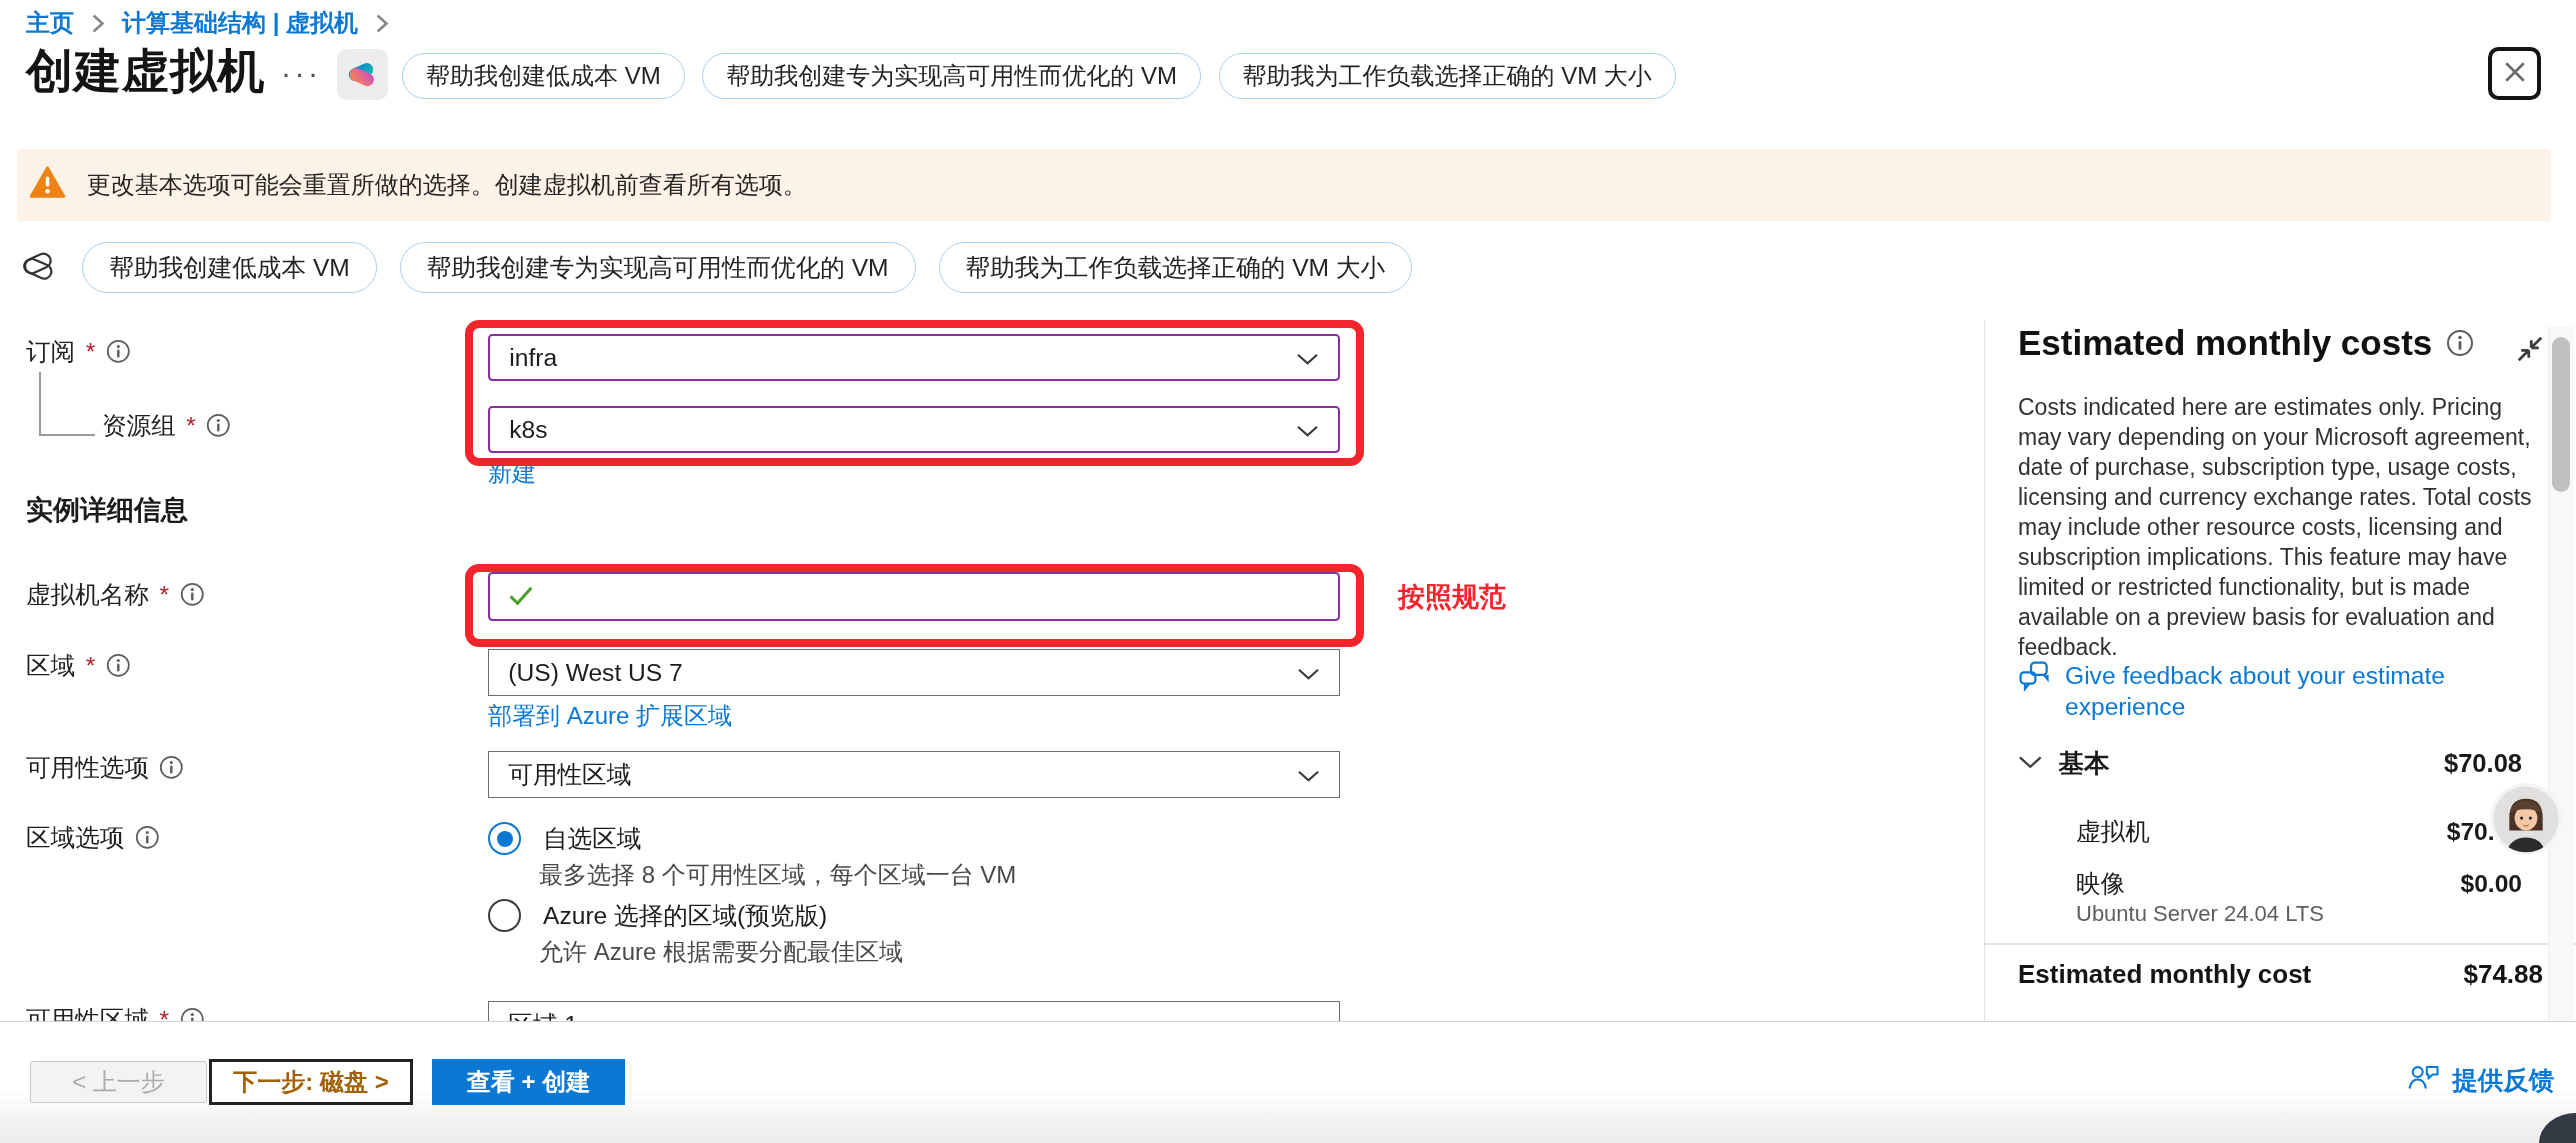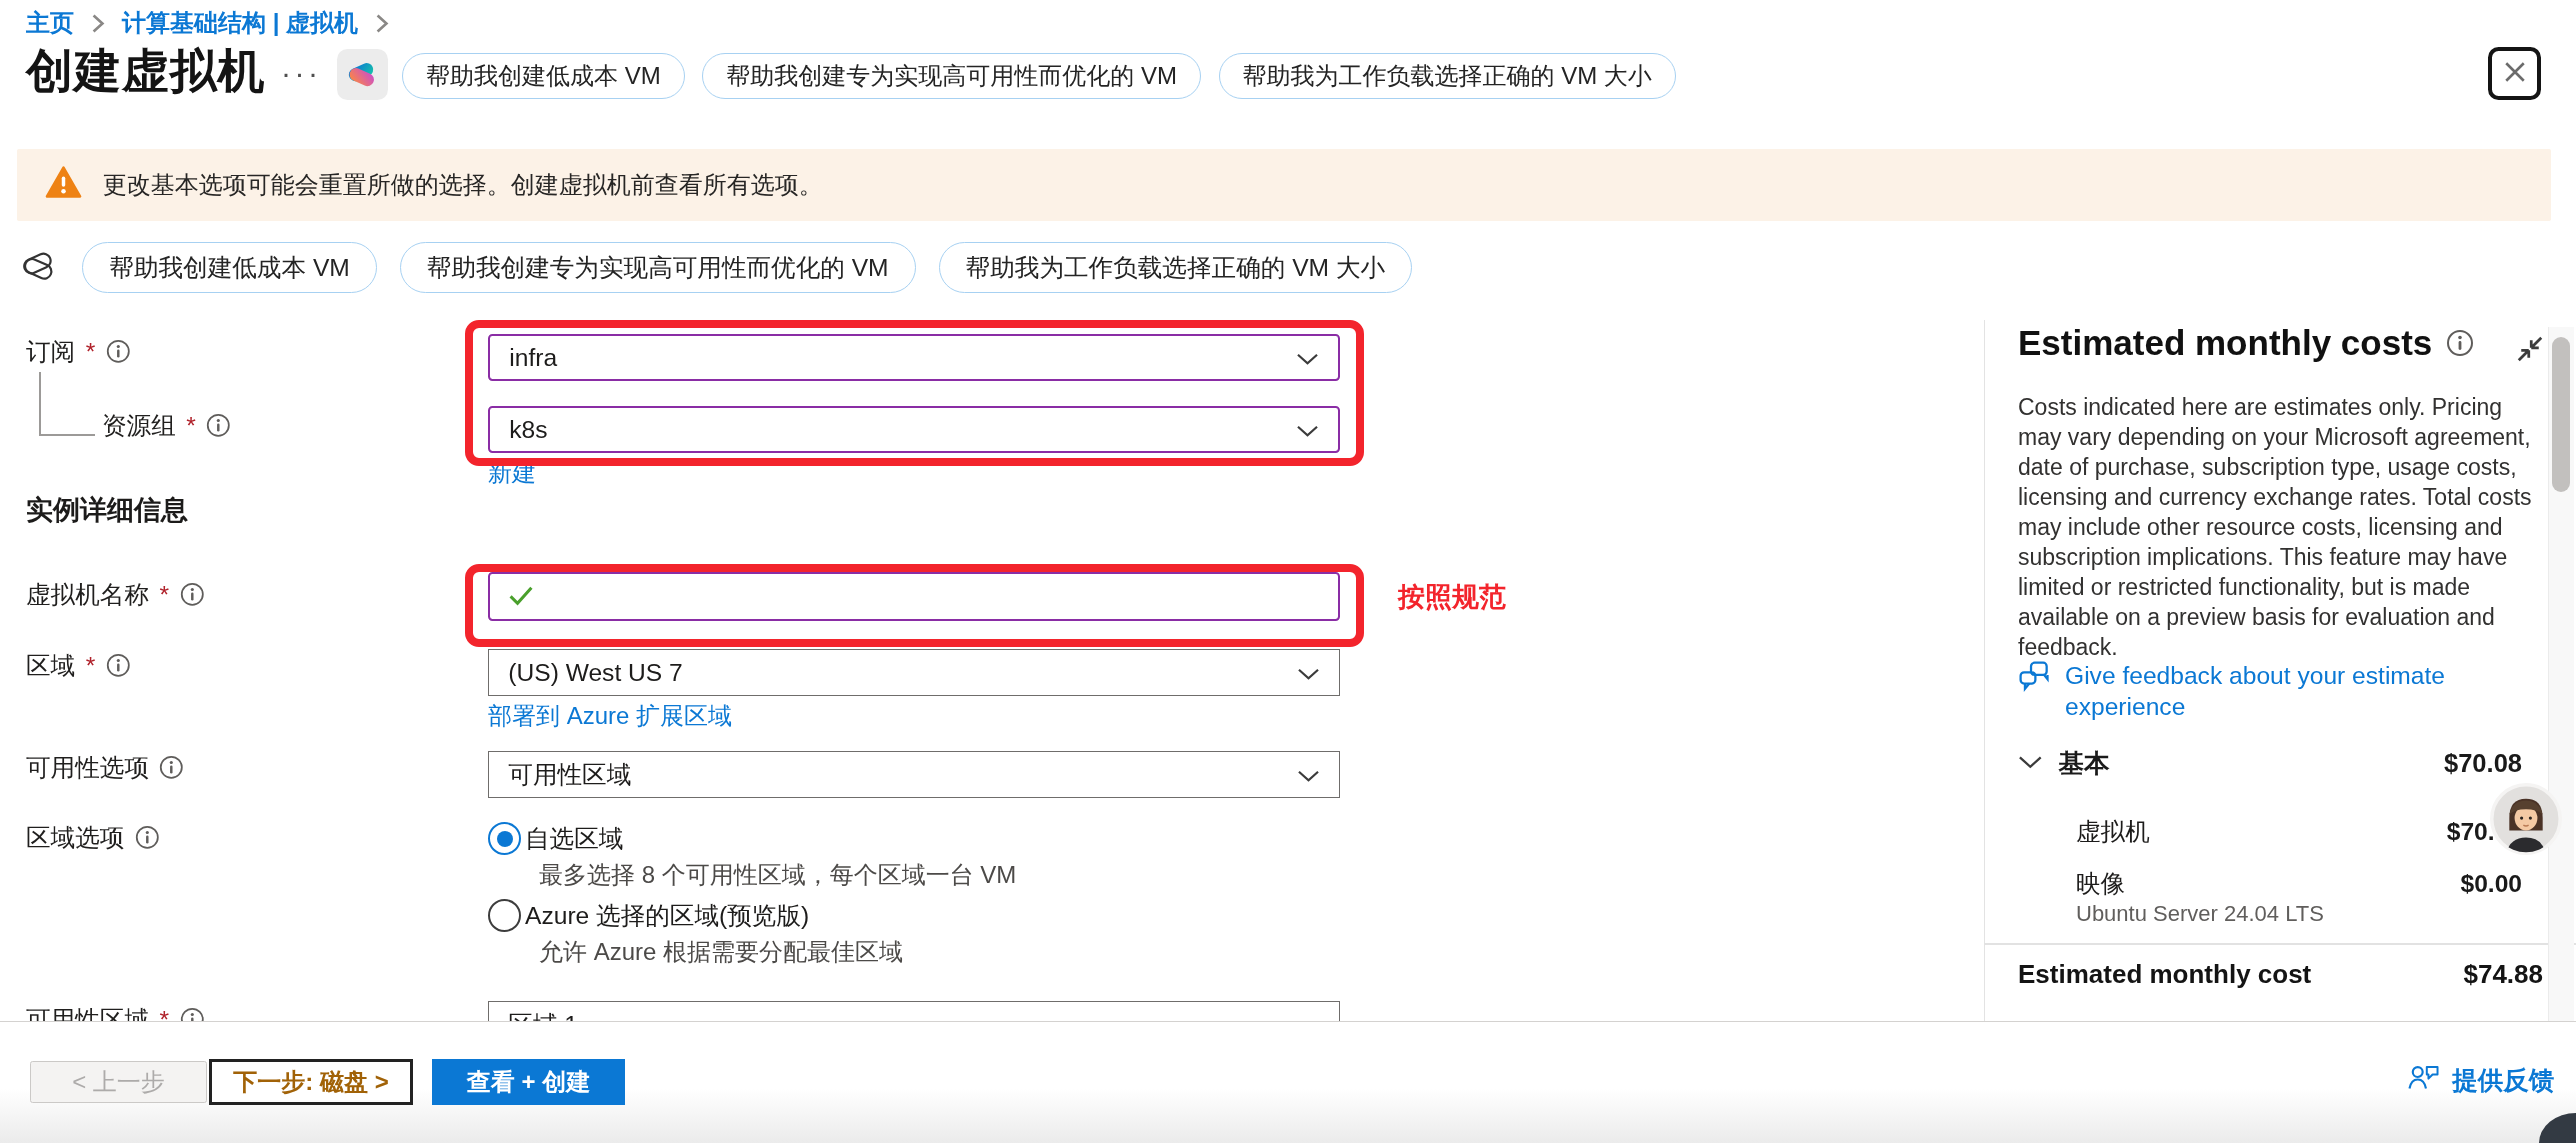--- a/index.html
+++ b/index.html
@@ -18,21 +18,21 @@
 
   
   .page-title { left:26px; top:40px; font-size:47px; font-weight:700; color:#141414; letter-spacing:0.9px; }
   .title-more { left:281px; top:56px; font-size:30px; color:#4f4f4f; letter-spacing:3.5px; cursor:pointer; }
   .copilot-btn { left:337px; top:49px; width:51px; height:51px; border-radius:10.5px; background:#ececec; display:flex; align-items:center; justify-content:center; cursor:pointer; }
   .chips-top { left:402px; top:53px; display:flex; gap:17.6px; }
   .chip { height:46px; display:flex; align-items:center; padding:0 23px; border:1.8px solid #a7d1f2; border-radius:24.6px; font-size:24px; background:#fff; color:#242424; white-space:nowrap; cursor:pointer; }
   .close-btn { left:2488px; top:47px; width:53px; height:53px; border:4.4px solid #141414; border-radius:10.5px; background:#fff; display:flex; align-items:center; justify-content:center; }
 
   
-  .banner { left:16.7px; top:149px; width:2534px; height:72px; background:#fcf2e7; border-radius:1.8px; display:flex; align-items:center; gap:21px; padding-left:28px; font-size:24px; color:#272625; }
+  .banner { left:16.7px; top:149px; width:2534px; height:72px; background:#fcf2e7; border-radius:1.8px; display:flex; align-items:center; gap:21px; padding-left:12px; font-size:24px; color:#272625; }
 
   
   .assist-row { left:19.3px; top:242px; display:flex; align-items:center; gap:23px; }
   .chip2 { height:51px; display:flex; align-items:center; padding:0 26px; border:1.8px solid #a7d1f2; border-radius:26px; font-size:24.6px; background:#fff; color:#242424; white-space:nowrap; cursor:pointer; }
 
   
   .flabel { position:absolute; display:flex; align-items:center; gap:10.5px; font-size:24.6px; color:#201f1e; white-space:nowrap; }
   .star { color:#b0222b; }
   .lab-sub { left:26px; top:335px; }
   .lab-rg { left:102px; top:409px; }
@@ -54,21 +54,21 @@
   .sel-avail { top:751px; }
   .sel-az { top:1001px; }
   .blue-link { position:absolute; font-size:24px; color:#0b78d4; cursor:pointer; white-space:nowrap; }
   .link-new { left:488px; top:457px; }
   .link-edge { left:488px; top:700px; }
   .vm-input-wrap { left:488px; top:572px; width:852px; height:49px; border:2.6px solid #8a2da5; border-radius:4.4px; background:#fff; display:flex; align-items:center; padding:0 17.6px; gap:10.5px; }
   .vm-input { flex:1; border:none; outline:none; font-size:24.6px; color:#1d1c1b; font-family:inherit; background:transparent; }
   .ann-text { left:1398px; top:579px; font-size:27px; color:#f3242c; font-weight:600; white-space:nowrap; }
 
   
-  .radio-row { position:absolute; left:488px; display:flex; align-items:center; gap:4px; cursor:pointer; }
+  .radio-row { position:absolute; left:488px; display:flex; align-items:center; gap:22px; cursor:pointer; }
   .radio-row1 { top:822px; } .radio-row2 { top:899px; }
   .radio-outer { width:33px; height:33px; border-radius:50%; border:2.6px solid #0b78d4; display:flex; align-items:center; justify-content:center; background:#fff; }
   .radio-outer.off { border-color:#3d3d3d; }
   .radio-dot { width:16px; height:16px; border-radius:50%; background:#0b78d4; }
   .radio-label { font-size:24.6px; color:#1d1c1b; }
   .radio-desc { position:absolute; left:539px; font-size:24px; color:#4c4a48; white-space:nowrap; }
   .radio-desc1 { top:859px; } .radio-desc2 { top:936px; }
 
   
   .rbox { position:absolute; border:8px solid #f3242c; border-radius:14px; z-index:4; pointer-events:none; }

